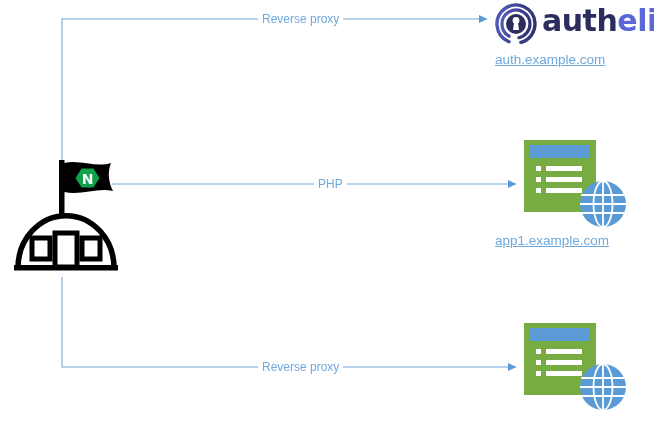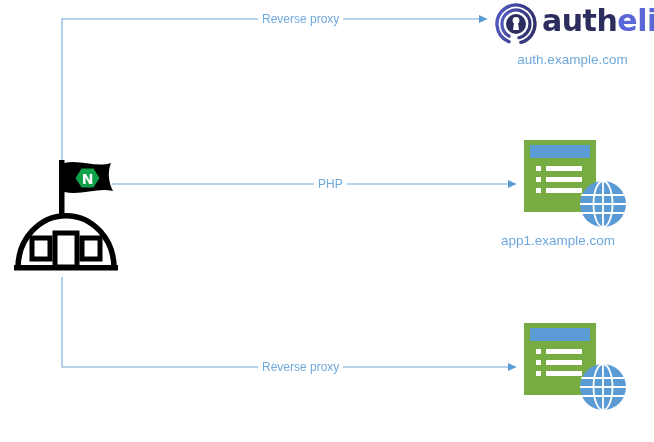--- a/index.html
+++ b/index.html
@@ -33,22 +33,22 @@
     background: #ffffff;
     padding: 0 4px;
     line-height: 16px;
   }
   .node-label {
     position: absolute;
     color: #6fa8dc;
     font-size: 13.5px;
     font-family: "Liberation Sans", sans-serif;
     white-space: nowrap;
-    text-align: center;
     line-height: 16px;
+    text-decoration: underline;
   }
   .wordmark {
     position: absolute;
     font-family: "DejaVu Sans", sans-serif;
     font-size: 30px;
     font-weight: bold;
     letter-spacing: -0.5px;
     line-height: 32px;
     white-space: nowrap;
   }
@@ -147,21 +147,21 @@
         <g fill="none" stroke="#ffffff" stroke-width="1.8">
           <ellipse cx="23" cy="23" rx="9.5" ry="23"></ellipse>
           <line x1="23" y1="0" x2="23" y2="46"></line>
           <line x1="1.2" y1="14" x2="44.8" y2="14"></line>
           <line x1="0" y1="23" x2="46" y2="23"></line>
           <line x1="1.2" y1="32" x2="44.8" y2="32"></line>
         </g>
       </g>
     </svg>
   </div>
-  <div class="node-label" style="left:479px; top:233px; width:158px;">app1.example.com</div>
+  <div class="node-label" style="left:495px; top:233px; width:158px;">app1.example.com</div>
 
   <div class="node-box" style="left:522px; top:321px; width:104px; height:92px;">
     <svg width="104" height="92" viewBox="0 0 104 92" xmlns="http://www.w3.org/2000/svg">
       <rect x="2" y="2" width="72" height="72" fill="#77ac42"></rect>
       <rect x="8" y="7" width="60" height="13" fill="#5b9bd5"></rect>
       <rect x="14" y="28" width="5" height="5" fill="#ffffff"></rect>
       <rect x="24" y="28" width="36" height="5" fill="#ffffff"></rect>
       <rect x="14" y="39" width="5" height="5" fill="#ffffff"></rect>
       <rect x="24" y="39" width="36" height="5" fill="#ffffff"></rect>
       <rect x="14" y="50" width="5" height="5" fill="#ffffff"></rect>

